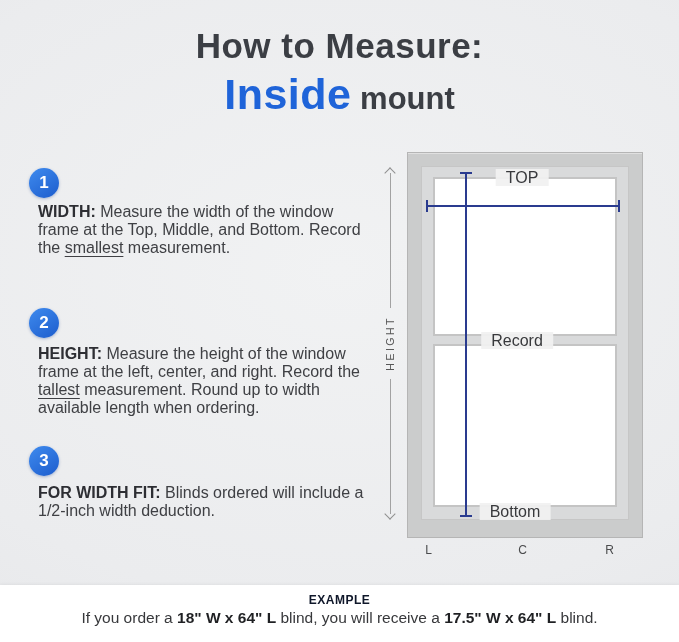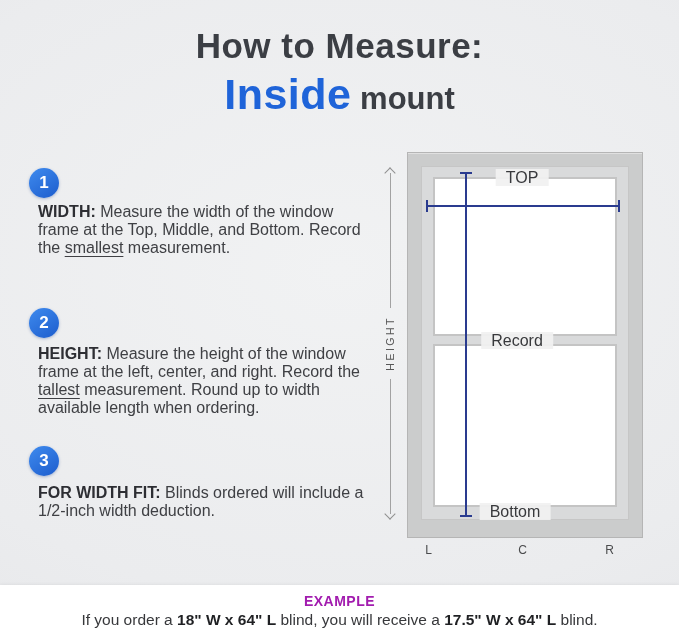--- a/index.html
+++ b/index.html
@@ -75,21 +75,21 @@
   .cap-v-bottom { bottom:0; left:-5px; width:12px; height:2px; }
   
   .marker { position:absolute; top:543px; transform:translateX(-50%); font-size:12px; color:#4a4b4d; letter-spacing:1px; }
   .m-l{left:429px;} .m-c{left:523px;} .m-r{left:610px;}
   
   .example {
     position:absolute; left:0; top:585px; width:679px; height:57px;
     background:#ffffff; text-align:center;
     box-shadow:0 -1px 3px rgba(0,0,0,.05);
   }
-  .example-heading { margin-top:8px; font-size:14px; font-weight:700; color:#a21caf; letter-spacing:.5px; }
+  .example-heading { margin-top:8px; font-size:12px; font-weight:700; color:#0f172a; letter-spacing:.5px; }
   .example-text { margin-top:2px; font-size:15.5px; color:#37383b; }
   .example-text b { color:#1f2023; }
 </style>
 </head>
 <body>
 
 <div class="stage">
 
   <div class="title">
     <div class="title-line1">How to Measure:</div>

